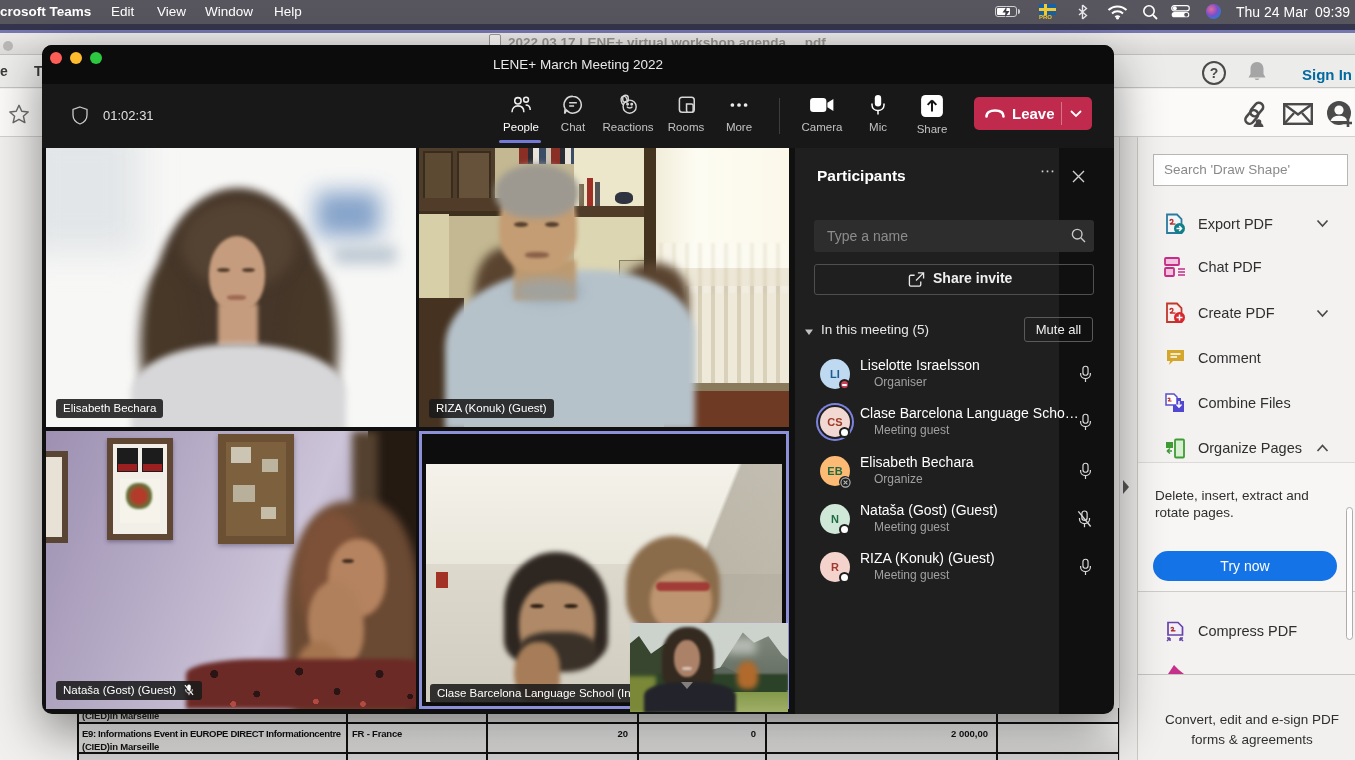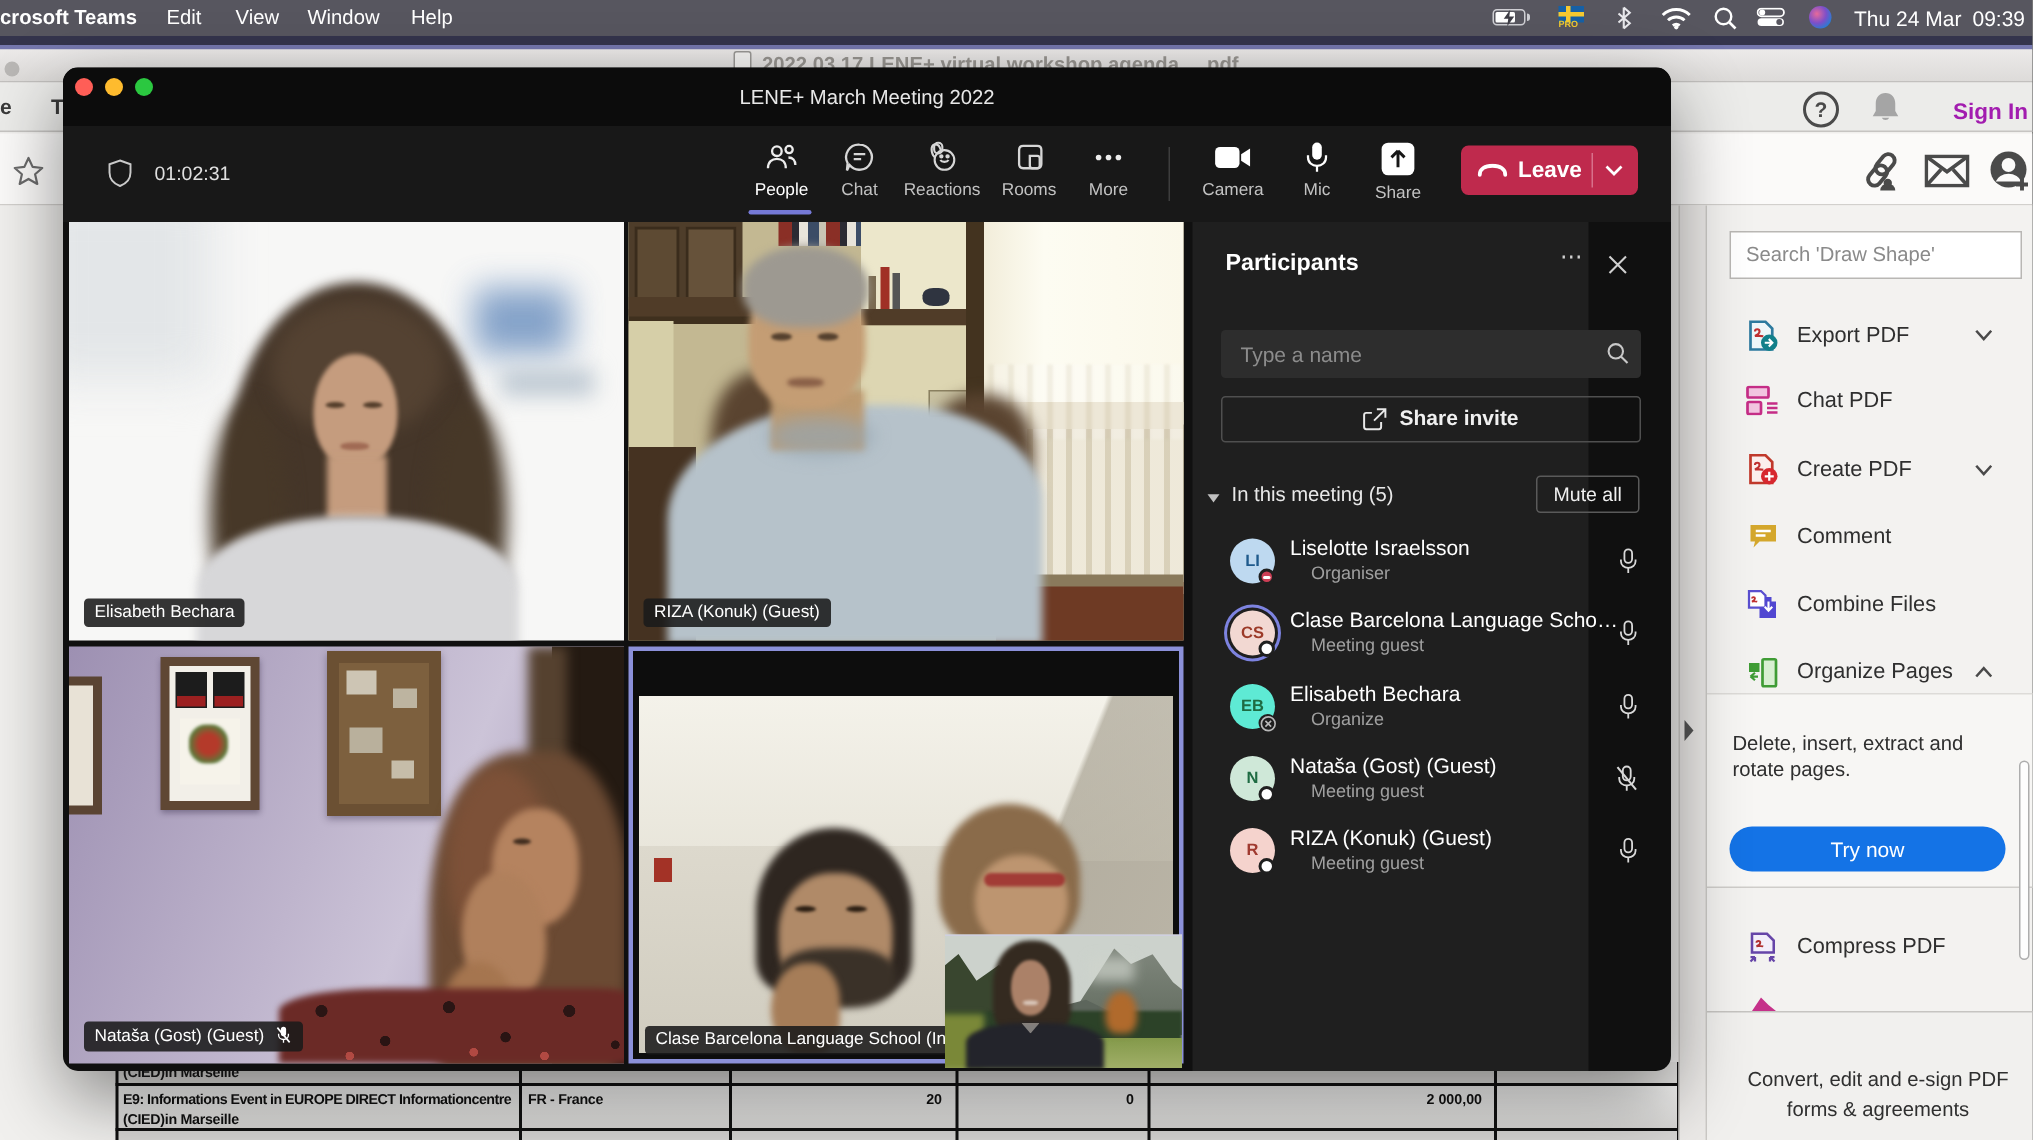--- a/index.html
+++ b/index.html
@@ -78,21 +78,21 @@
 <div class="abs" style="left:0;top:63px;font-size:14px;font-weight:bold;color:#3a3a3a;">e</div>
 <div class="abs" style="left:34px;top:63px;font-size:14px;font-weight:bold;color:#3a3a3a;">T</div>
 <svg class="abs" style="left:1200px;top:59px" width="28" height="28" viewBox="0 0 28 28">
     <circle cx="14" cy="14" r="11" stroke="#4a4a4a" stroke-width="2" fill="none"></circle>
     <text x="14" y="19" font-size="14" font-weight="bold" fill="#4a4a4a" text-anchor="middle">?</text>
   </svg>
 <svg class="abs" style="left:1246px;top:60px" width="22" height="24" viewBox="0 0 22 24">
     <path d="M11 2 C7 2 4.5 5 4.5 9 L4.5 14 L2.5 17.5 L19.5 17.5 L17.5 14 L17.5 9 C17.5 5 15 2 11 2 Z" fill="#a5a5a5"></path>
     <path d="M8.5 18.5 A2.8 2.8 0 0 0 13.5 18.5 Z" fill="#a5a5a5"></path>
   </svg>
-<div class="abs" style="left:1302px;top:66px;font-size:15px;font-weight:bold;color:#a21caf;-webkit-font-smoothing:antialiased;">Sign In</div>
+<div class="abs" style="left:1302px;top:66px;font-size:15px;font-weight:bold;color:#0369a1;-webkit-font-smoothing:antialiased;">Sign In</div>
 
 <div class="abs" style="left:0;top:89px;width:1355px;height:48px;background:#fbfaf9;border-bottom:1px solid #d2d0cd;"></div>
 <svg class="abs" style="left:8px;top:103px" width="22" height="22" viewBox="0 0 24 24">
     <path d="M12 2.5 L15 9 L22 9.8 L16.8 14.4 L18.4 21.4 L12 17.8 L5.6 21.4 L7.2 14.4 L2 9.8 L9 9 Z" stroke="#6b6b6b" stroke-width="1.6" fill="none" stroke-linejoin="round"></path>
   </svg>
 <svg class="abs" style="left:1240px;top:100px" width="30" height="28" viewBox="0 0 30 28">
     <g stroke="#4a4a4a" stroke-width="2.6" fill="none">
       <rect x="12.5" y="2" width="8.5" height="15" rx="4.2" transform="rotate(40 16.75 9.5)"></rect>
       <rect x="7.5" y="9.5" width="8.5" height="15" rx="4.2" transform="rotate(40 11.75 17)"></rect>
     </g>
@@ -529,21 +529,21 @@
       <div class="abs" style="left:44px;top:28px;width:11px;height:11px;border-radius:50%;background:#fff;border:2px solid #1f1f1f;"></div>
       <div class="pname">Clase Barcelona Language Scho…</div>
       <div class="psub">Meeting guest</div>
       <svg class="abs mic" style="left:283px;top:14px" width="15" height="19" viewBox="0 0 20 24">
           <rect x="6.6" y="1" width="6.8" height="12" rx="3.4" stroke="#d8d8d8" stroke-width="1.6" fill="none"></rect>
           <path d="M3.5 10 L3.5 11.5 C3.5 15 6.4 17.4 10 17.4 C13.6 17.4 16.5 15 16.5 11.5 L16.5 10" stroke="#d8d8d8" stroke-width="1.6" fill="none"></path>
           <path d="M10 17.4 L10 22" stroke="#d8d8d8" stroke-width="1.6"></path>
         </svg>
     </div>
     <div class="prow" style="top:300px;">
-      <div class="pav" style="background:#5eead4;color:#1e6b42;">EB</div>
+      <div class="pav" style="background:#fdba74;color:#1e6b42;">EB</div>
       <div class="abs" style="left:44px;top:28px;width:12px;height:12px;border-radius:50%;background:#1f1f1f;"></div>
       <svg class="abs" style="left:45px;top:29px" width="11" height="11" viewBox="0 0 11 11">
           <circle cx="5.5" cy="5.5" r="4.6" stroke="#b8b8b8" stroke-width="1.1" fill="none"></circle>
           <path d="M3.6 3.6 L7.4 7.4 M7.4 3.6 L3.6 7.4" stroke="#b8b8b8" stroke-width="1.1"></path>
         </svg>
       <div class="pname">Elisabeth Bechara</div>
       <div class="psub">Organize</div>
       <svg class="abs mic" style="left:283px;top:14px" width="15" height="19" viewBox="0 0 20 24">
           <rect x="6.6" y="1" width="6.8" height="12" rx="3.4" stroke="#d8d8d8" stroke-width="1.6" fill="none"></rect>
           <path d="M3.5 10 L3.5 11.5 C3.5 15 6.4 17.4 10 17.4 C13.6 17.4 16.5 15 16.5 11.5 L16.5 10" stroke="#d8d8d8" stroke-width="1.6" fill="none"></path>

